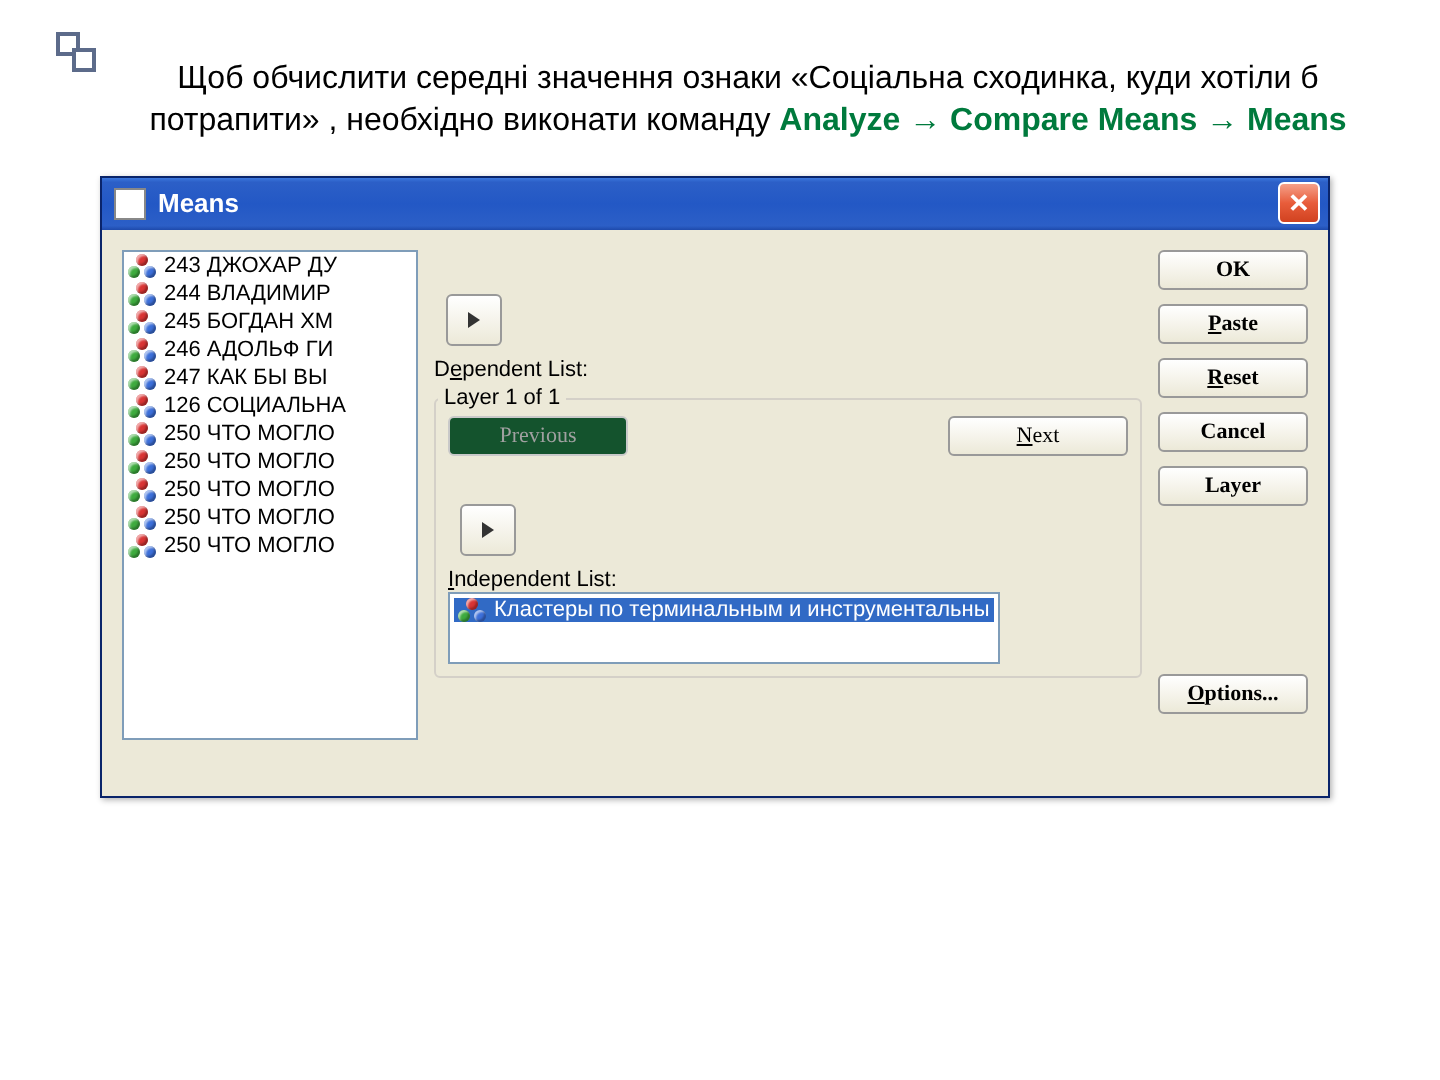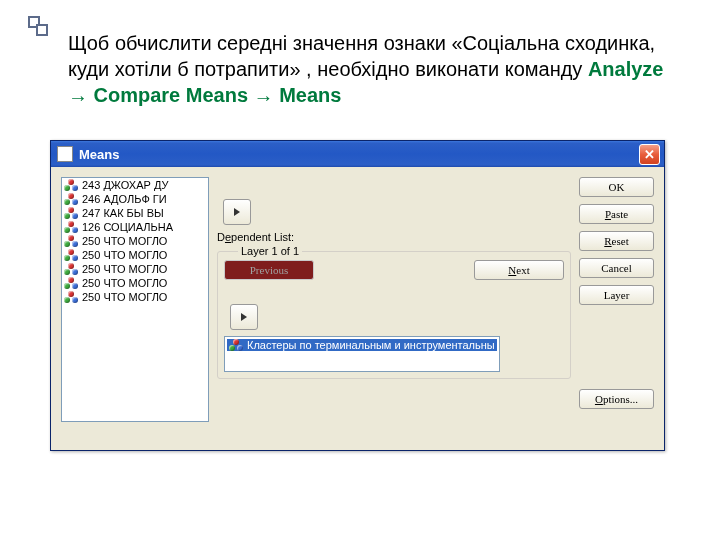--- a/index.html
+++ b/index.html
@@ -2,21 +2,21 @@
 <html><head>
 <meta charset="utf-8">
 <style>
   * { box-sizing: border-box; margin: 0; padding: 0; }
   body { font-family: Arial, sans-serif; font-size: 12px; width: 720px; height: 540px; background: #fff; position: relative; }
   .slide { width: 720px; height: 540px; padding: 20px 30px; }
   .bullet-deco { position: absolute; left: 28px; top: 16px; }
   .bullet-deco .sq { width: 12px; height: 12px; background: #fff; border: 2px solid #5C6B8A; position: absolute; }
   .bullet-deco .sq1 { left: 0; top: 0; }
   .bullet-deco .sq2 { left: 8px; top: 8px; }
-  .instruction { font-size: 20px; font-family: Arial; margin: 10px 10px 32px 38px; line-height: 1.3; }
+  .instruction { font-size: 16px; font-family: Arial; text-align: center; margin: 10px 10px 16px 38px; line-height: 1.3; }
   .instruction .cmd { color: #007A3D; font-weight: bold; }
   .dialog { width: 615px; margin-left: 20px; border: 1px solid #0A246A; background: #ECE9D8; font-family: Tahoma, sans-serif; font-size: 11px; box-shadow: 1px 1px 3px rgba(0,0,0,0.3); }
   .titlebar { background: linear-gradient(to bottom, #3B77DD 0%, #2C5FC7 8%, #2358C5 50%, #2C5FC7 92%, #1E4AAC 100%); height: 26px; display: flex; align-items: center; padding: 0 4px 0 6px; color: #fff; font-weight: bold; font-size: 13px; justify-content: flex-end; }
   .titlebar .appicon { width: 16px; height: 16px; background: #fff; margin-right: 6px; border: 1px solid #888; }
   .titlebar .title-text { flex: 1; }
   .closebtn { width: 21px; height: 21px; background: linear-gradient(to bottom, #F5A089, #E85D3B 50%, #D14220); border: 1px solid #fff; border-radius: 3px; display: flex; align-items: center; justify-content: center; color: #fff; font-weight: bold; font-size: 13px; cursor: pointer; }
   .body-area { padding: 10px 10px 28px 10px; display: flex; gap: 8px; background: #ECE9D8; }
   .sourcelist { width: 148px; height: 245px; background: #fff; border: 1px solid #7F9DB9; overflow-y: scroll; overflow-x: hidden; }
   .sourcelist::-webkit-scrollbar { width: 15px; }
   .sourcelist::-webkit-scrollbar-track { background: #ECE9D8; }
@@ -29,26 +29,26 @@
   .ball.g { background: #3EAB3E; left: 0; top: 6px; }
   .ball.b { background: #3C6FD9; left: 8px; top: 6px; }
   .middle { flex: 1; display: flex; flex-direction: column; gap: 4px; }
   .label { font-size: 11px; }
   .label u { text-decoration: underline; }
   .listbox { background: #fff; border: 1px solid #7F9DB9; height: 52px; padding: 2px; overflow: hidden; white-space: nowrap; }
   .listbox.indep { height: 36px; text-decoration: underline; }
   .arrowbtn { width: 28px; height: 26px; background: linear-gradient(to bottom, #fff, #ECE9D8); border: 1px solid #999; border-radius: 3px; display: flex; align-items: center; justify-content: center; cursor: pointer; }
   .arrowbtn svg { width: 10px; height: 10px; }
   .groupbox { border: 1px solid #D4D0C8; border-radius: 3px; padding: 8px 6px 6px 6px; margin-top: 4px; background: #ECE9D8; position: relative; }
-  .groupbox .gtitle { position: absolute; top: -7px; left: 20px; background: #ECE9D8; padding: 0 3px; font-size: 11px; }
+  .groupbox .gtitle { position: absolute; top: -7px; left: 1px; background: #ECE9D8; padding: 0 3px; font-size: 11px; }
   .navbtns { display: flex; gap: 8px; margin-bottom: 6px; }
   .wbtn { background: linear-gradient(to bottom, #fff, #ECE9D8); border: 1px solid #999; border-radius: 3px; padding: 3px 6px; font-size: 11px; font-family: Tahoma; cursor: pointer; min-width: 90px; text-align: center; }
-  .wbtn.disabled { color: #A0A0A0; border-color: #C9C9C9; background: #7f1d1d; cursor: default; }
+  .wbtn.disabled { color: #A0A0A0; border-color: #C9C9C9; background: #14532d; cursor: default; }
   .rightcol { width: 75px; display: flex; flex-direction: column; gap: 7px; }
-  .rightcol .wbtn { min-width: 70px; padding: 3px 2px; }
+  .rightcol .wbtn { min-width: 70px; padding: 3px 2px; font-weight: bold; }
   .row1 { display: flex; gap: 6px; align-items: flex-start; flex-direction: column; }
   .midleft { width: 40px; display: flex; align-items: center; justify-content: center; }
   .midright { flex: 1; }
   .sel-item { background: #316AC5; color: #fff; display: inline-flex; align-items: center; padding: 0 2px; }
   .sel-item .ball.r, .sel-item .ball.g, .sel-item .ball.b { box-shadow: inset -1px -1px 1px rgba(0,0,0,0.3), inset 1px 1px 1px rgba(255,255,255,0.6); }
   .spacer { height: 70px; }
 </style>
 </head>
 <body>
 
@@ -80,20 +80,36 @@
               <span class="ball b"></span>
             </span>
             <span>243  ДЖОХАР ДУ</span>
           </div>
         <div class="item">
             <span class="var-icon">
               <span class="ball r"></span>
               <span class="ball g"></span>
               <span class="ball b"></span>
             </span>
+            <span>244  ВЛАДИМИР</span>
+          </div>
+        <div class="item">
+            <span class="var-icon">
+              <span class="ball r"></span>
+              <span class="ball g"></span>
+              <span class="ball b"></span>
+            </span>
+            <span>245  БОГДАН ХМ</span>
+          </div>
+        <div class="item">
+            <span class="var-icon">
+              <span class="ball r"></span>
+              <span class="ball g"></span>
+              <span class="ball b"></span>
+            </span>
             <span>246  АДОЛЬФ ГИ</span>
           </div>
         <div class="item">
             <span class="var-icon">
               <span class="ball r"></span>
               <span class="ball g"></span>
               <span class="ball b"></span>
             </span>
             <span>247  КАК БЫ ВЫ</span>
           </div>
@@ -170,20 +186,21 @@
           </div>
           <div class="row1">
             <div class="midleft" style="margin-top:18px;">
               <div class="arrowbtn">
                 <svg viewBox="0 0 10 10">
                     <path d="M2 1 L8 5 L2 9 Z" fill="#333"></path>
                   </svg>
               </div>
             </div>
             <div class="midright">
+              <div class="label"><u>I</u>ndependent List:</div>
               <div class="listbox indep">
                 <span class="sel-item">
                   <span class="var-icon">
                       <span class="ball r"></span>
                       <span class="ball g"></span>
                       <span class="ball b"></span>
                     </span>
                   <span>Кластеры по терминальным и инструментальны</span>
                 </span>
               </div>

